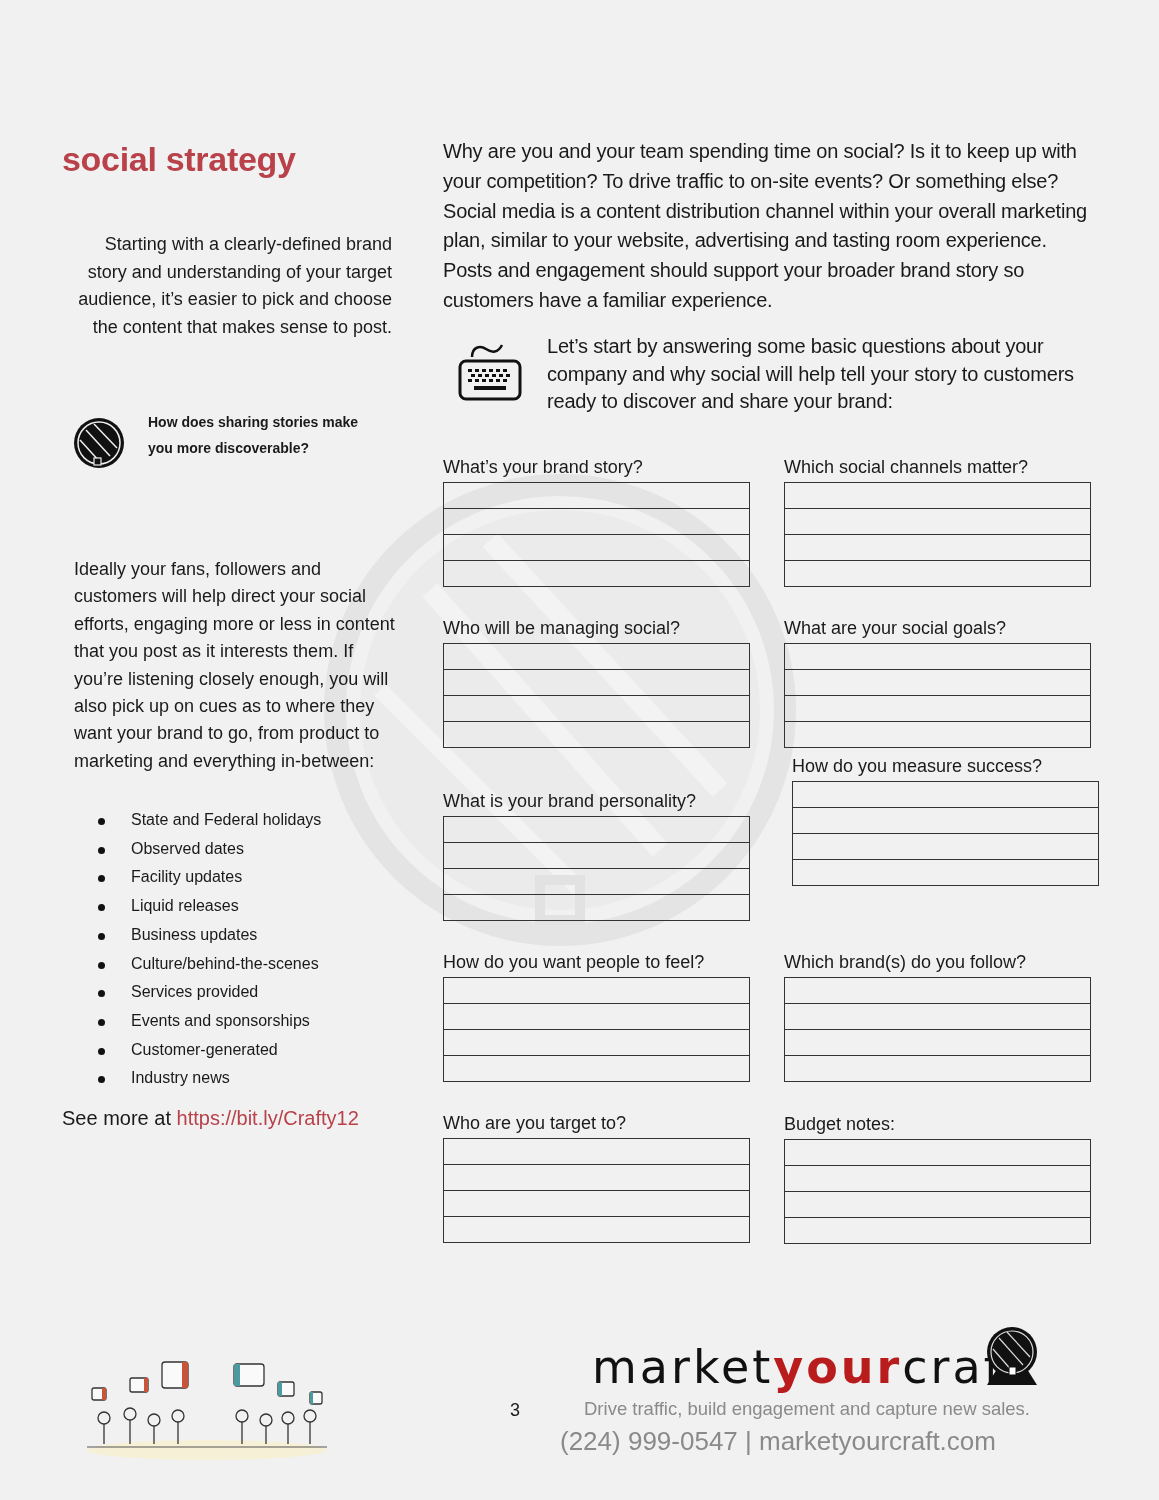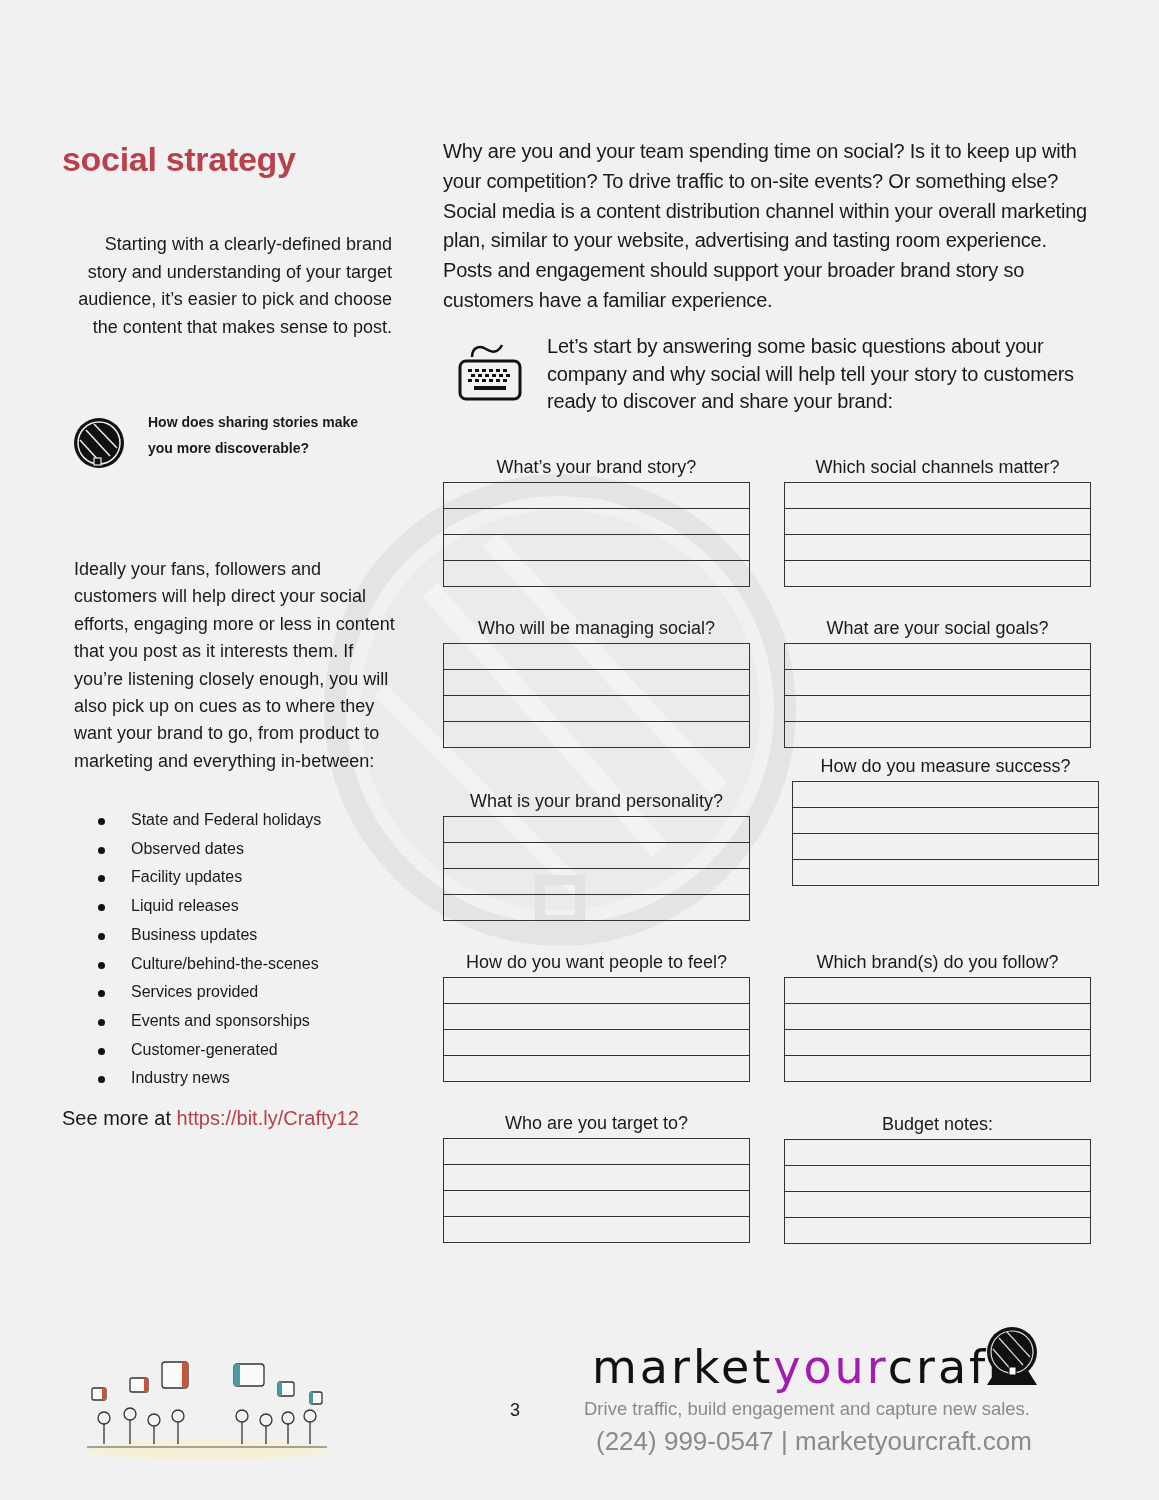--- a/index.html
+++ b/index.html
@@ -18,31 +18,31 @@
   .bullets { position: absolute; left: 96px; top: 806px; margin: 0; padding: 0; list-style: none; font-size: 16px; line-height: 28.7px; }
   .bullets li { position: relative; padding-left: 35px; }
   .bullets li::before { content: ""; position: absolute; left: 2px; top: 12px; width: 7px; height: 7px; background: #111; border-radius: 50%; }
   .seemore { position: absolute; left: 62px; top: 1107px; font-size: 20px; }
   .seemore a { color: #b8414a; text-decoration: none; }
   .why { position: absolute; left: 443px; top: 137px; width: 650px; font-size: 20px; line-height: 29.8px; margin: 0; letter-spacing: -0.2px; }
   .lets { position: absolute; left: 458px; top: 333px; width: 640px; display: flex; }
   .lets .kb { width: 64px; height: 70px; flex: none; }
   .lets .text { margin-left: 25px; font-size: 20px; line-height: 27.5px; letter-spacing: -0.2px; }
   .q { position: absolute; width: 307px; }
-  .q .label { font-size: 18px; line-height: 22px; margin-bottom: 4px; white-space: nowrap; text-align: center; }
+  .q .label { font-size: 18px; line-height: 22px; margin-bottom: 4px; white-space: nowrap; }
   .q .box { border: 1px solid #333; background: transparent; }
   .q .line { height: 25px; border-bottom: 1px solid #333; }
   .q .line:last-child { border-bottom: none; }
   .q .line input { width: 100%; height: 100%; border: none; background: transparent; outline: none; padding: 0 6px; box-sizing: border-box; font-size: 14px; }
   .pagenum { position: absolute; left: 510px; top: 1400px; font-size: 18px; }
   .brand { position: absolute; left: 592px; top: 1340px; font-size: 46px; letter-spacing: 3px; font-family: "DejaVu Sans", sans-serif; font-weight: normal; color: #111; }
-  .brand .mid { color: #a21caf; }
+  .brand .mid { color: #b91c1c; font-weight: bold; }
   .barrel { position: absolute; left: 983px; top: 1325px; width: 58px; height: 62px; }
   .tagline { position: absolute; left: 584px; top: 1398px; font-size: 18.5px; color: #8a8a8a; }
-  .contact { position: absolute; left: 596px; top: 1426px; font-size: 26px; color: #8a8a8a; }
+  .contact { position: absolute; left: 560px; top: 1426px; font-size: 26px; color: #8a8a8a; }
   .illus { position: absolute; left: 82px; top: 1350px; width: 250px; height: 115px; }
 </style>
 </head>
 <body>
 
 <svg class="watermark" viewBox="0 0 480 480">
   <circle cx="240" cy="240" r="225" fill="none" stroke="#e4e4e4" stroke-width="22"></circle>
   <circle cx="240" cy="240" r="200" fill="#ebebeb" stroke="none"></circle>
   <line x1="110" y1="120" x2="340" y2="380" stroke="#f3f3f3" stroke-width="20"></line>
   <line x1="170" y1="70" x2="400" y2="320" stroke="#f3f3f3" stroke-width="20"></line>

